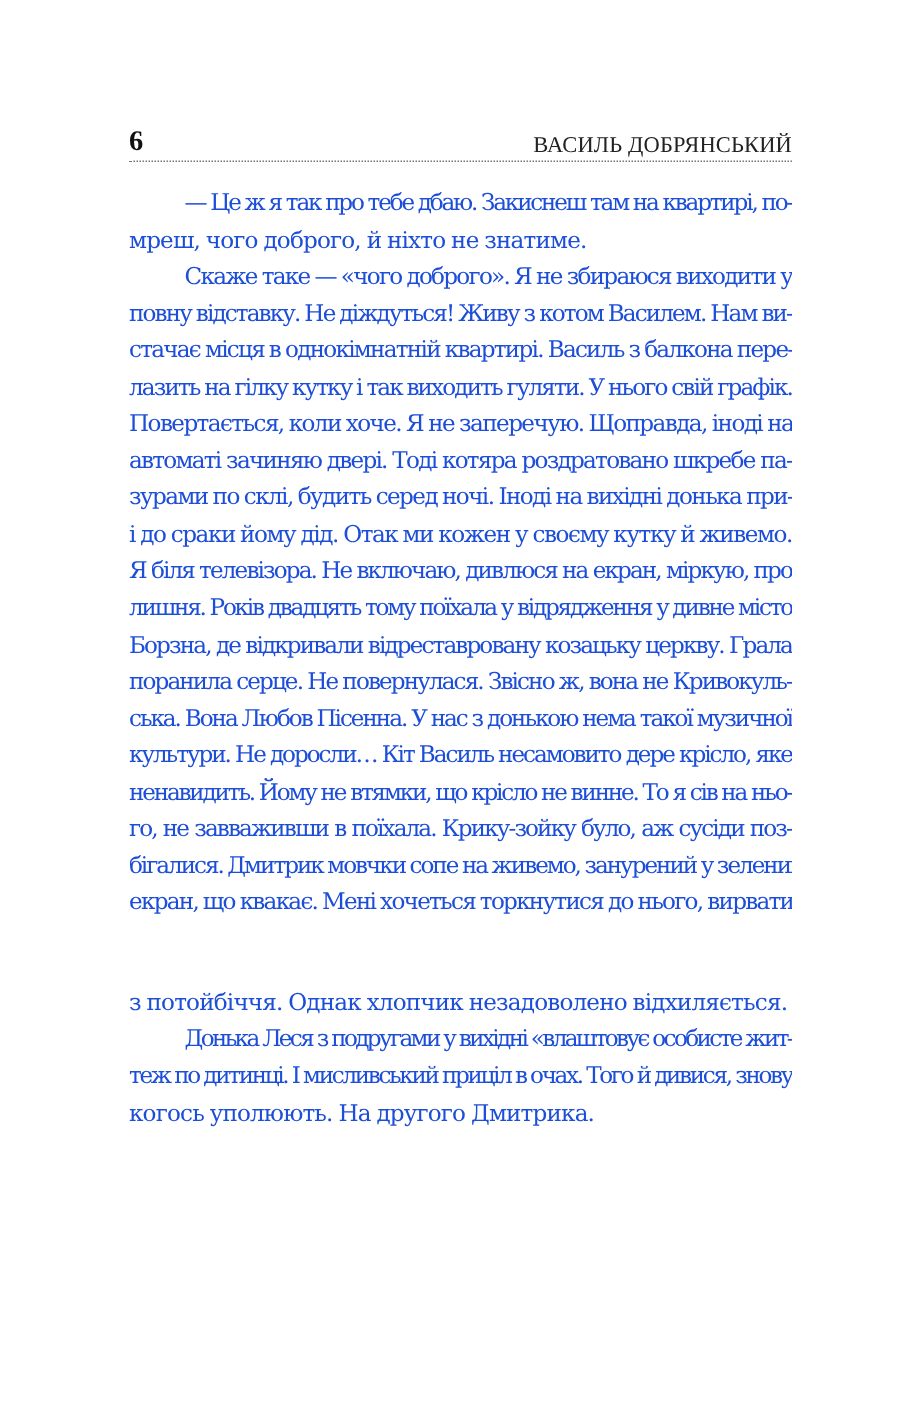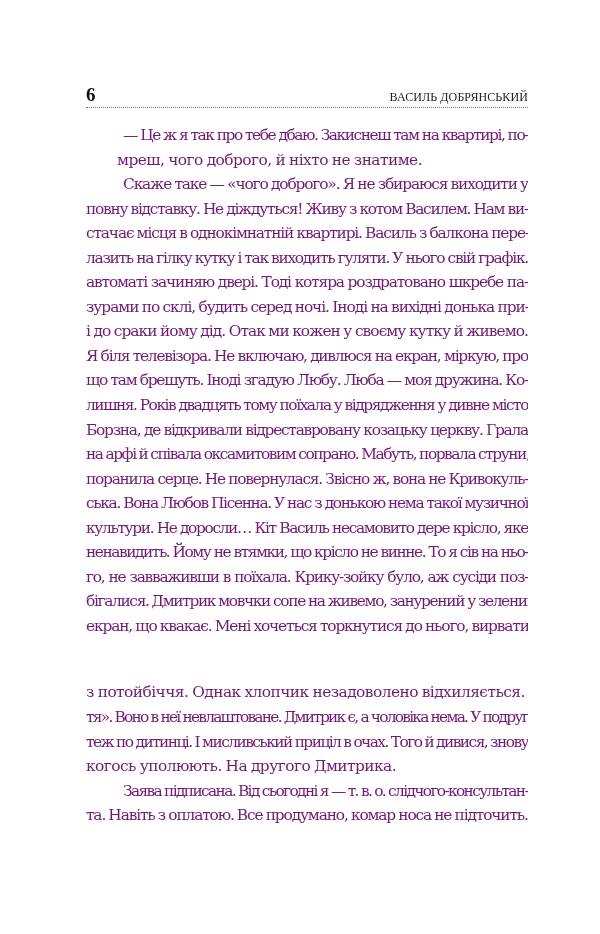--- a/index.html
+++ b/index.html
@@ -1,70 +1,65 @@
 <!DOCTYPE html>
 <html><head>
 <meta charset="utf-8">
 <style>
   html, body { margin: 0; padding: 0; background: #ffffff; }
   body { width: 600px; height: 934px; position: relative; overflow: hidden; }
   .page { position: absolute; left: 0; top: 0; width: 600px; height: 934px; background: #fff; }
   .header { position: absolute; left: 86px; top: 84px; width: 442px; height: 24px; }
   .page-num { position: absolute; left: 0; top: 0; font-family: "Liberation Serif", serif; font-weight: bold; font-size: 19px; color: #111; line-height: 22px; }
-  .running-head { position: absolute; right: 0; top: 6px; font-family: "Liberation Serif", serif; font-size: 12px; color: #222; letter-spacing: 0.1px; line-height: 14px; }
+  .running-head { position: absolute; right: 0; top: 6px; font-family: "Liberation Serif", serif; font-size: 15px; color: #222; letter-spacing: 0.1px; line-height: 14px; }
   .rule { position: absolute; left: 86px; top: 107px; width: 442px; height: 0; border-top: 1px dotted #777; }
-  .body-text { position: absolute; left: 86px; top: 123px; width: 442px; font-family: "DejaVu Serif", serif; font-size: 15.4px; line-height: 24.55px; color: #701a75; }
+  .body-text { position: absolute; left: 86px; top: 123px; width: 442px; font-family: "DejaVu Serif", serif; font-size: 15.4px; line-height: 24.55px; color: #1d4ed8; }
   .line { display: block; white-space: nowrap; text-align: justify; text-align-last: justify; height: 24.55px; overflow: hidden; letter-spacing: -0.55px; word-spacing: -0.5px; }
   .line.last { text-align-last: left; }
   .line.indent { padding-left: 37px; }
 </style>
 </head>
 <body>
 
 <div class="page">
   <div class="header">
     <span class="page-num">6</span>
     <span class="running-head">ВАСИЛЬ ДОБРЯНСЬКИЙ</span>
   </div>
   <div class="rule"></div>
 
   <div class="body-text">
 
     <div>
       <span class="line indent" style="white-space: nowrap; letter-spacing: -1.45px;">— Це ж я так про тебе дбаю. Закиснеш там на квартирі, по-</span>
-      <span class="line last" style="white-space: nowrap; margin-left: 31px;">мреш, чого доброго, й ніхто не знатиме.</span>
+      <span class="line last" style="white-space: nowrap;">мреш, чого доброго, й ніхто не знатиме.</span>
     </div>
 
     <div>
       <span class="line indent" style="white-space: nowrap; letter-spacing: -1.15px;">Скаже таке — «чого доброго». Я не збираюся виходити у</span>
       <span class="line" style="white-space: nowrap; letter-spacing: -1.25px;">повну відставку. Не діждуться! Живу з котом Василем. Нам ви-</span>
       <span class="line" style="white-space: nowrap; letter-spacing: -1.15px;">стачає місця в однокімнатній квартирі. Василь з балкона пере-</span>
       <span class="line" style="white-space: nowrap; letter-spacing: -1.25px;">лазить на гілку кутку і так виходить гуляти. У нього свій графік.</span>
+      <span class="line" style="white-space: nowrap; letter-spacing: -1.05px;">Повертається, коли хоче. Я не заперечую. Щоправда, іноді на</span>
       <span class="line" style="white-space: nowrap; letter-spacing: -1.15px;">автоматі зачиняю двері. Тоді котяра роздратовано шкребе па-</span>
       <span class="line" style="white-space: nowrap; letter-spacing: -1.05px;">зурами по склі, будить серед ночі. Іноді на вихідні донька при-</span>
       <span class="line" style="white-space: nowrap; letter-spacing: -0.95px;">і до сраки йому дід. Отак ми кожен у своєму кутку й живемо.</span>
       <span class="line" style="white-space: nowrap; letter-spacing: -1.25px;">Я біля телевізора. Не включаю, дивлюся на екран, міркую, про</span>
-      <span class="line" style="white-space: nowrap; letter-spacing: -1.25px;">що там брешуть. Іноді згадую Любу. Люба — моя дружина. Ко-</span>
       <span class="line" style="white-space: nowrap; letter-spacing: -1.45px;">лишня. Років двадцять тому поїхала у відрядження у дивне місто</span>
       <span class="line" style="white-space: nowrap; letter-spacing: -1.25px;">Борзна, де відкривали відреставровану козацьку церкву. Грала</span>
-      <span class="line" style="white-space: nowrap; letter-spacing: -1.45px;">на арфі й співала оксамитовим сопрано. Мабуть, порвала струни,</span>
       <span class="line" style="white-space: nowrap; letter-spacing: -1.25px;">поранила серце. Не повернулася. Звісно ж, вона не Кривокуль-</span>
       <span class="line" style="white-space: nowrap; letter-spacing: -1.35px;">ська. Вона Любов Пісенна. У нас з донькою нема такої музичної</span>
       <span class="line" style="white-space: nowrap; letter-spacing: -1.35px;">культури. Не доросли… Кіт Василь несамовито дере крісло, яке</span>
       <span class="line" style="white-space: nowrap; letter-spacing: -1.45px;">ненавидить. Йому не втямки, що крісло не винне. То я сів на ньо-</span>
       <span class="line" style="white-space: nowrap; letter-spacing: -1.25px;">го, не завваживши в поїхала. Крику-зойку було, аж сусіди поз-</span>
       <span class="line" style="white-space: nowrap; letter-spacing: -1.35px;">бігалися. Дмитрик мовчки сопе на живемо, занурений у зелений</span>
       <span class="line" style="white-space: nowrap; letter-spacing: -1.15px;">екран, що квакає. Мені хочеться торкнутися до нього, вирвати</span>
       <span class="line last" style="white-space: nowrap; margin-top: 42px;">з потойбіччя. Однак хлопчик незадоволено відхиляється.</span>
     </div>
 
     <div>
-      <span class="line" style="white-space: nowrap; letter-spacing: -1.75px;">тя». Воно в неї невлаштоване. Дмитрик є, а чоловіка нема. У подруг</span>
+      <span class="line indent" style="white-space: nowrap; letter-spacing: -1.75px;">Донька Леся з подругами у вихідні «влаштовує особисте жит-</span>
       <span class="line" style="white-space: nowrap; letter-spacing: -1.55px;">теж по дитинці. І мисливський приціл в очах. Того й дивися, знову</span>
       <span class="line last" style="white-space: nowrap;">когось уполюють. На другого Дмитрика.</span>
     </div>
 
-    <div>
-      <span class="line indent" style="white-space: nowrap; letter-spacing: -1.65px;">Заява підписана. Від сьогодні я — т. в. о. слідчого-консультан-</span>
-      <span class="line last" style="white-space: nowrap; letter-spacing: -1.15px;">та. Навіть з оплатою. Все продумано, комар носа не підточить.</span>
-    </div>
   </div>
 </div>
 
 </body></html>

